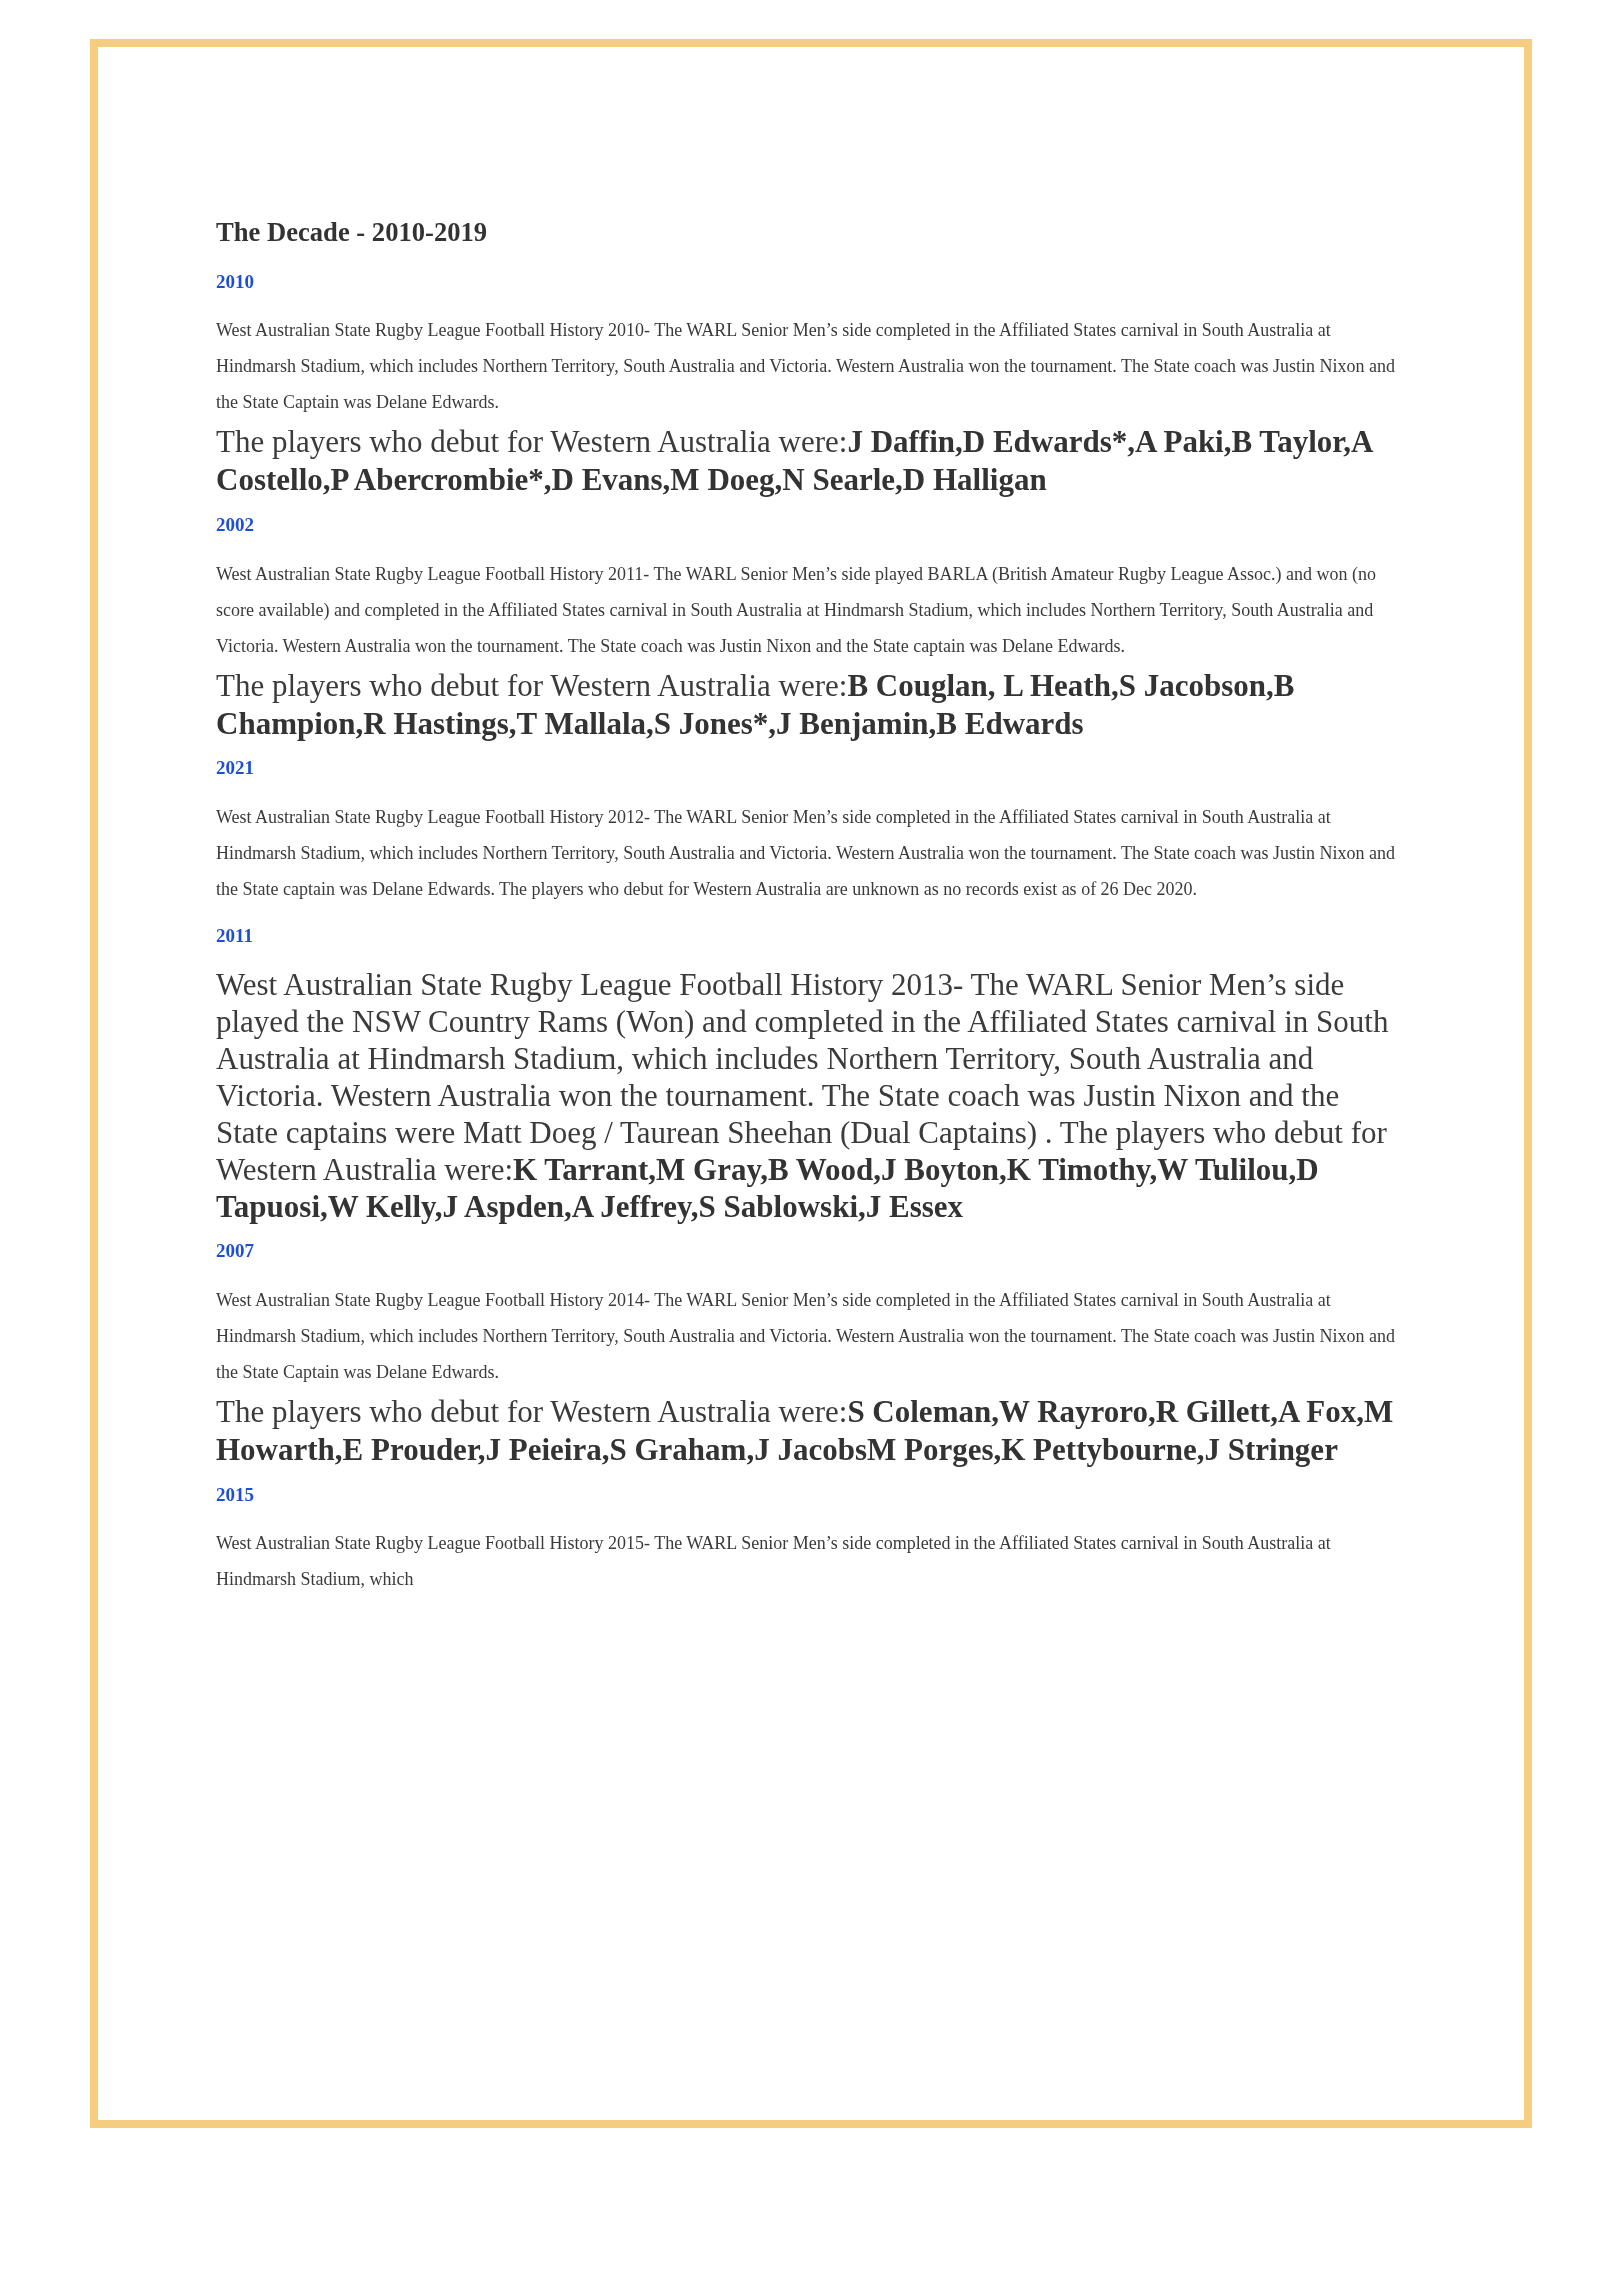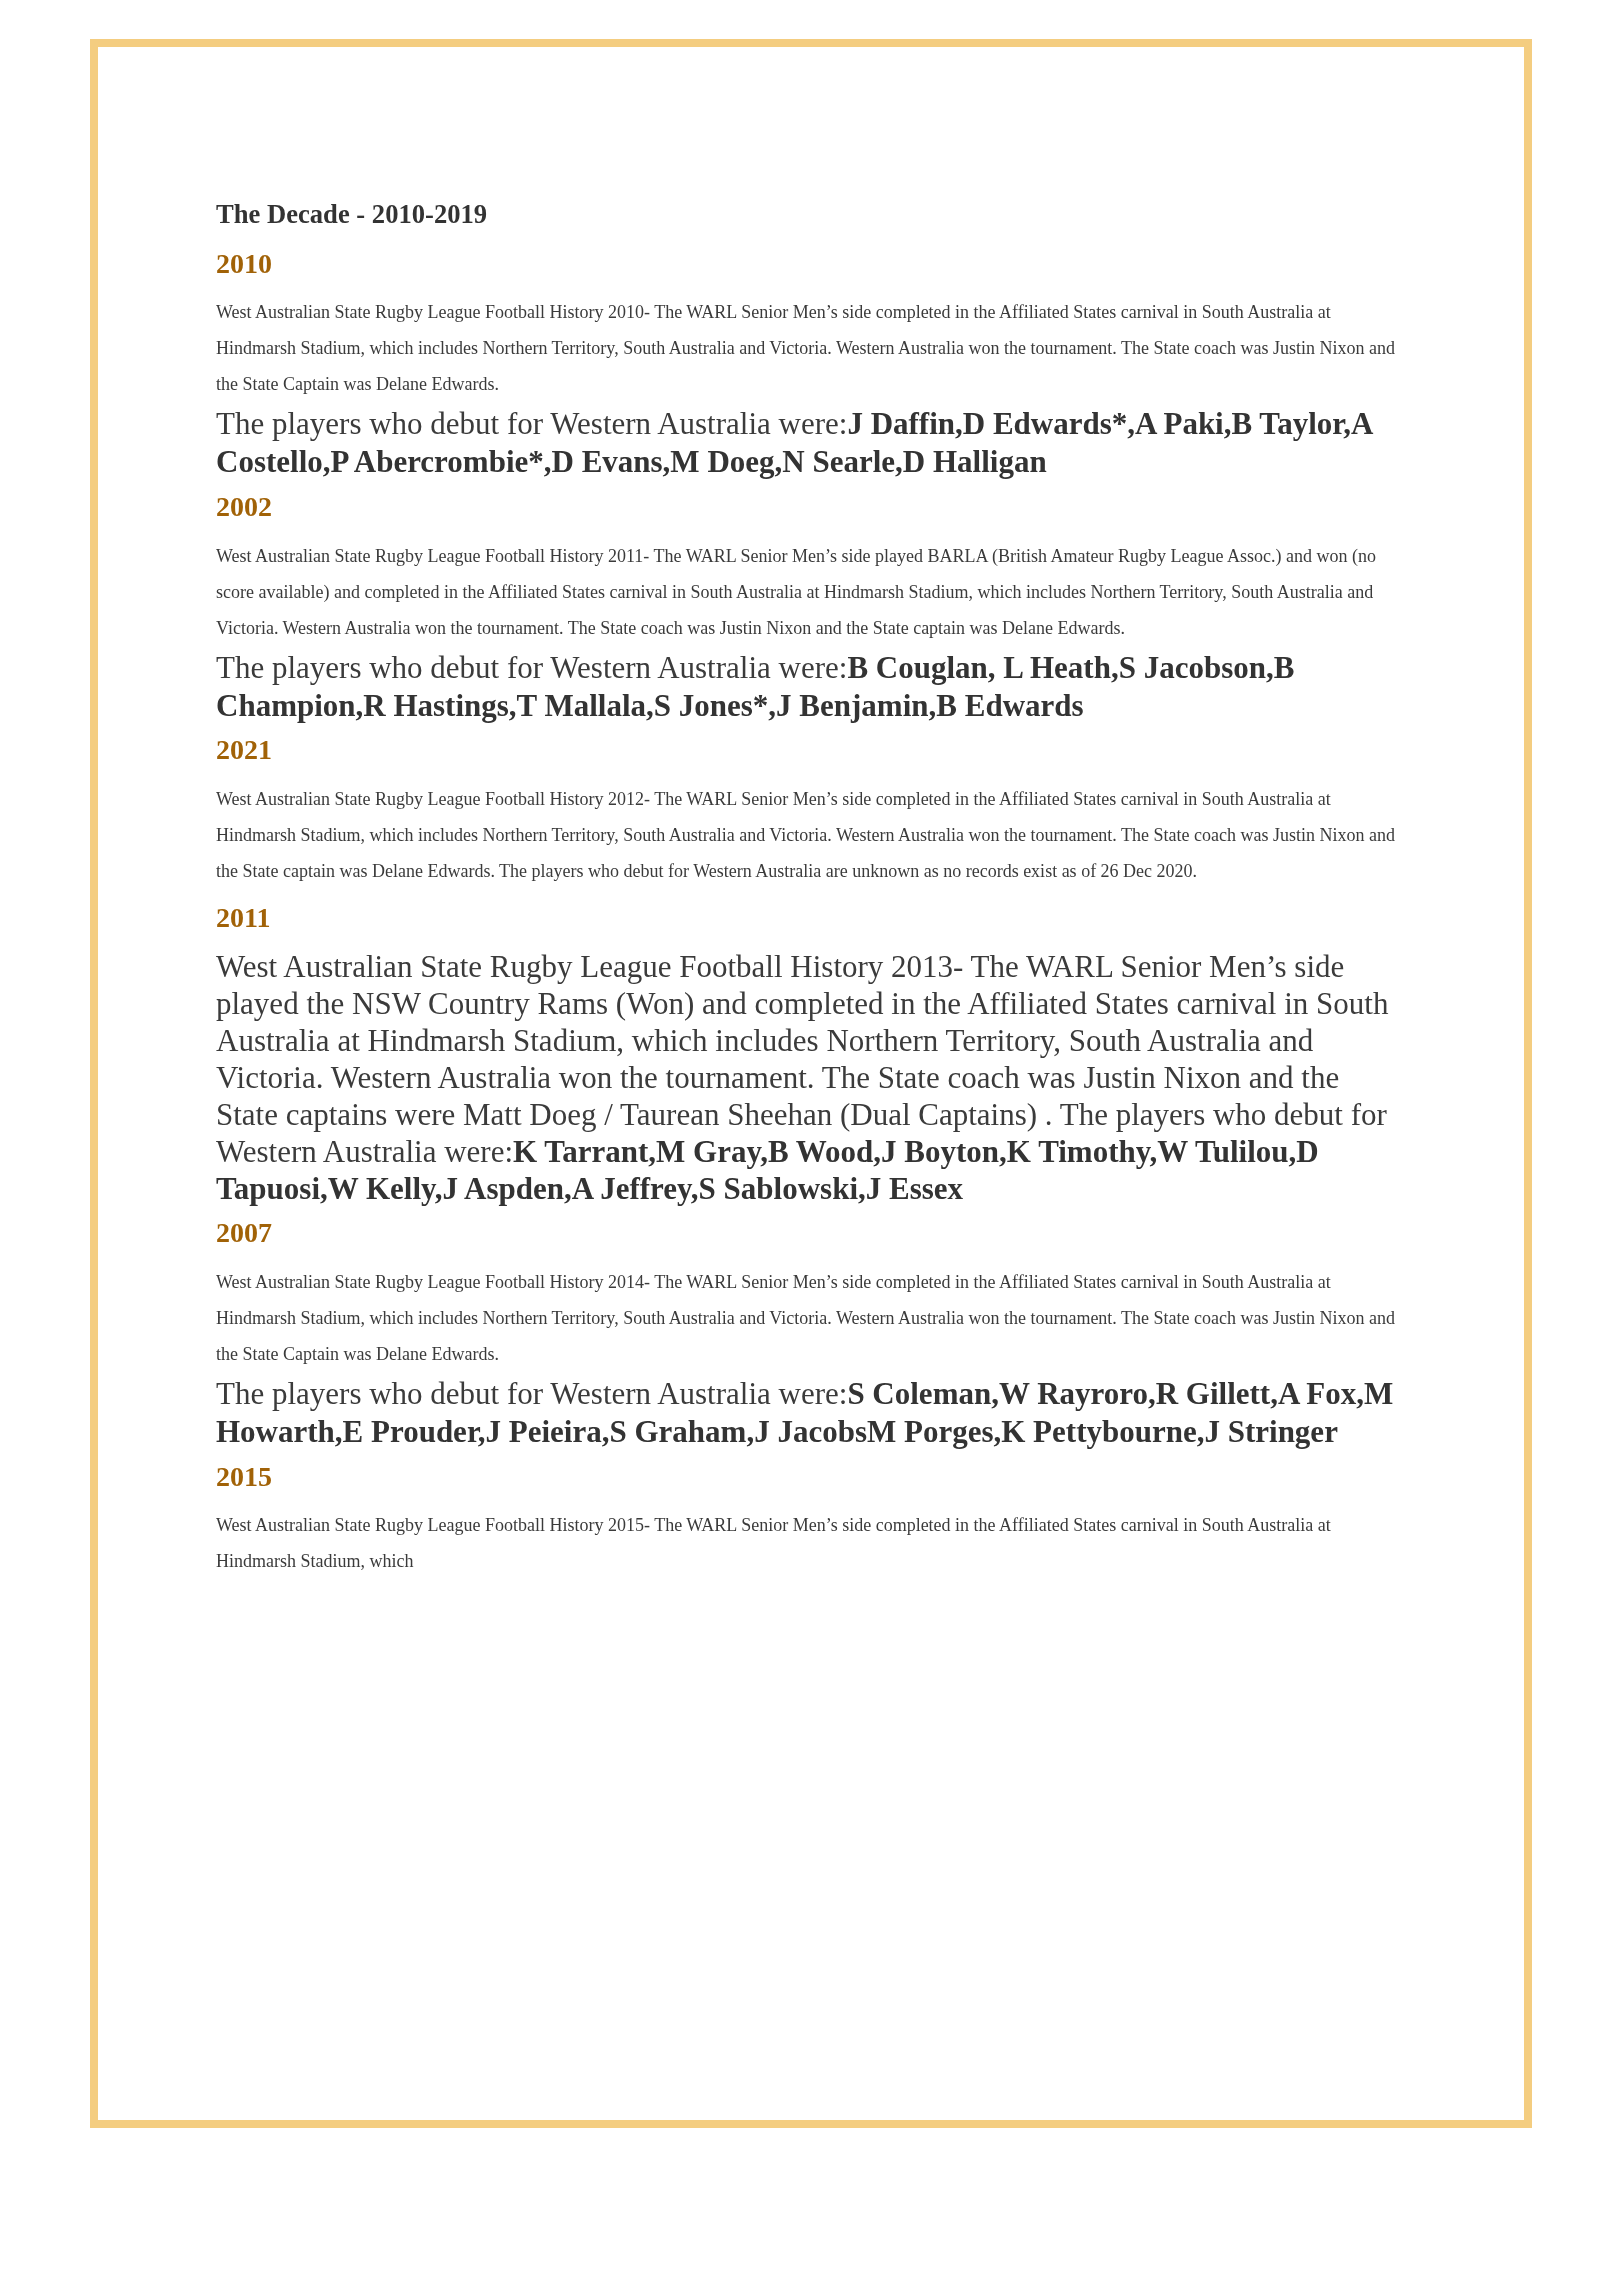--- a/index.html
+++ b/index.html
@@ -2,26 +2,26 @@
 <html style="font-size:13px"><head>
 <meta charset="utf-8">
 <style>
   html, body { margin: 0; padding: 0; background: #ffffff; }
   body { width: 1609px; height: 2295px; position: relative; overflow: hidden; }
   .frame {
     position: absolute; left: 90px; top: 39px; width: 1426px; height: 2073px;
     border: 8.9px solid #f4cd80; box-sizing: content-box;
   }
   .content {
-    position: absolute; left: 216px; top: 198px; width: 1183px;
+    position: absolute; left: 216px; top: 216px; width: 1183px;
     font-family: "Liberation Serif", "DejaVu Serif", serif;
     color: #3b3b3b;
   }
   .doc-title { font-weight: bold; font-size: 26.6px; line-height: 32px; margin: 0 0 17.7px 0; color: #333; }
-  .year { font-weight: bold; font-size: 28px; line-height: 32px; margin: 0 0 14.5px 0; color: #a16207; }
+  .year { font-weight: bold; font-size: 19px; line-height: 32px; margin: 0 0 14.5px 0; color: #1d4ed8; }
   .para { font-size: 18px; line-height: 36px; margin: 0 0 3.2px 0; }
   .players { font-size: 31px; line-height: 38px; margin: 0 0 9.7px 0; }
   .players .names { font-weight: bold; color: #333; }
   .section { margin: 0; }
 </style>
 </head>
 <body>
 
 <div class="frame"></div>
 

